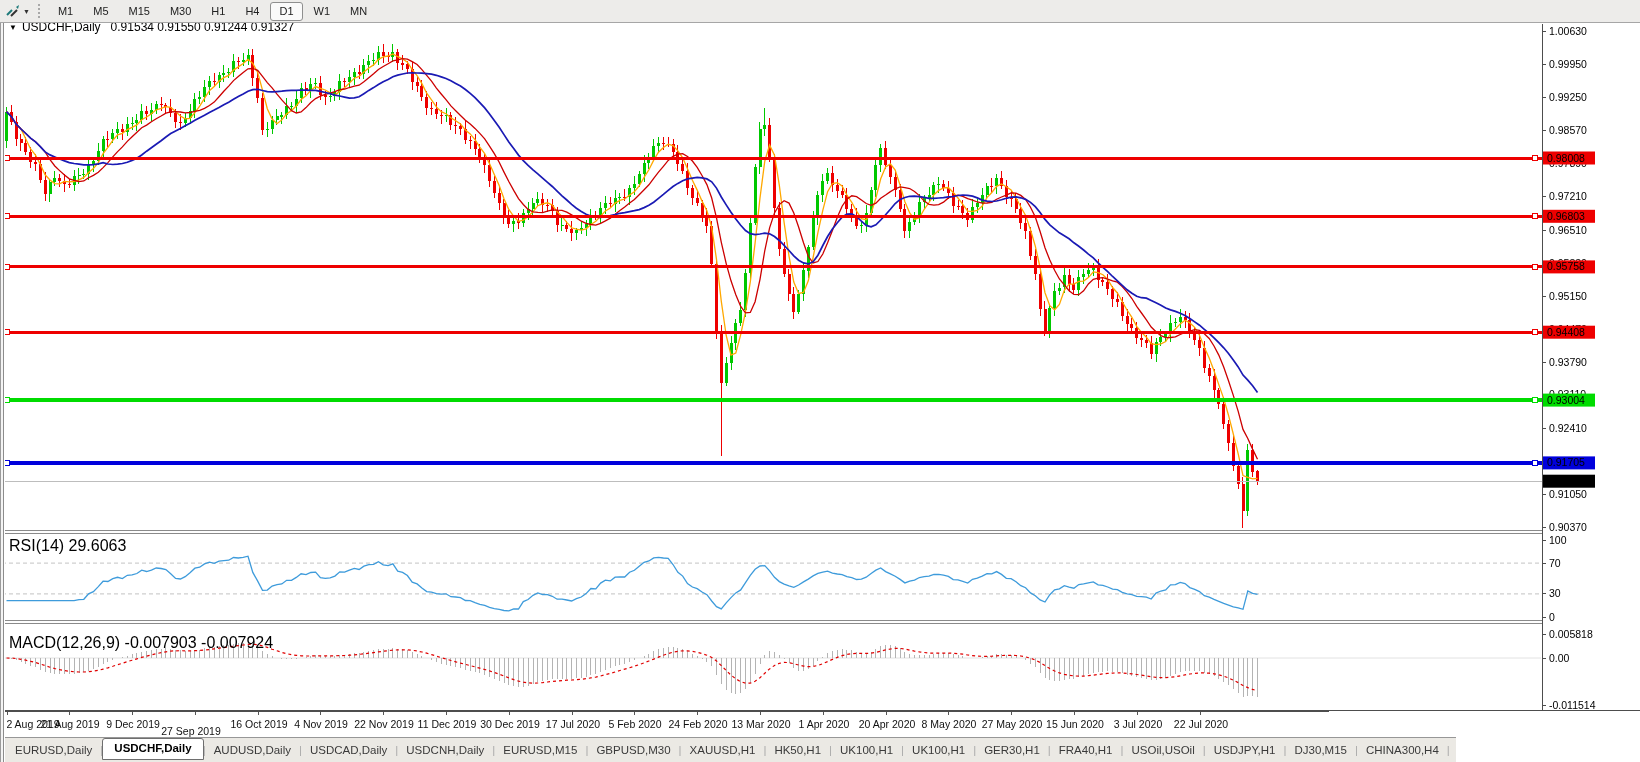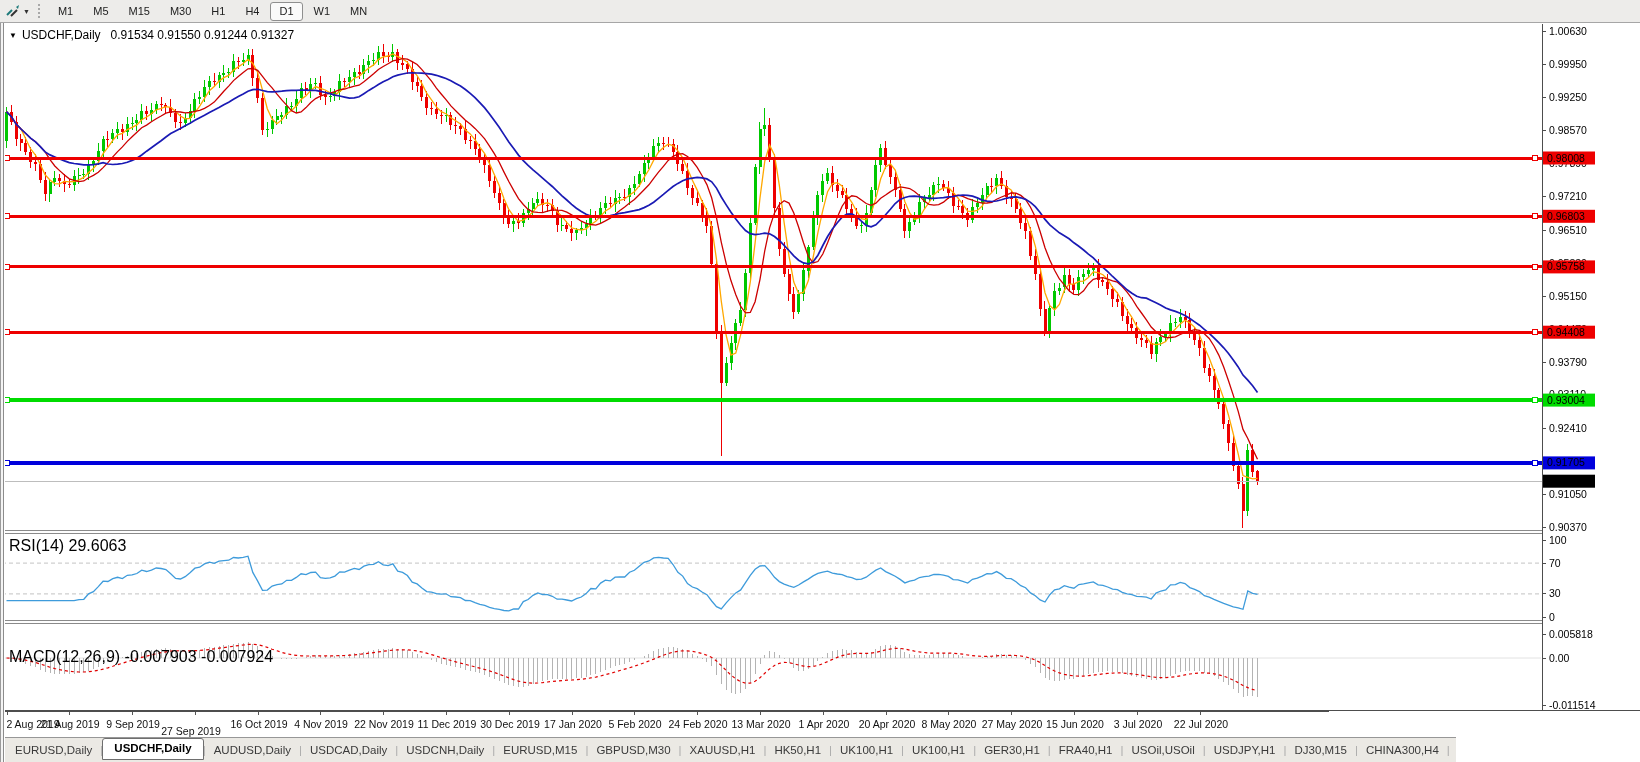--- a/index.html
+++ b/index.html
@@ -25,26 +25,26 @@
   
   .win-left{
     position:absolute;top:21px;left:0;width:5px;height:741px;z-index:5;
     background:linear-gradient(90deg,#9B9B9B 0,#9B9B9B 1px,#F4F4F4 1px,#F4F4F4 3px,#8C8C8C 3px,#8C8C8C 4px,#FFFFFF 4px);
   }
   
   #chart-svg{position:absolute;top:0;left:0;z-index:1;}
   #chart-svg text{font-family:"Liberation Sans",sans-serif;font-size:10.5px;fill:#000;}
   
   .overlay{position:absolute;z-index:3;white-space:nowrap;}
-  .chart-title{top:28px;left:9px;font-size:12px;color:#000;}
+  .chart-title{top:20px;left:9px;font-size:12px;color:#000;}
   .chart-title .tri{font-size:8px;margin-right:5px;vertical-align:1px;color:#000;}
   .chart-title .ohlc{margin-left:10px;}
   .panel-label{font-size:16px;color:#000;}
   .rsi-label{top:537px;left:9px;}
-  .macd-label{top:648px;left:9px;}
+  .macd-label{top:634px;left:9px;}
   
   .date-axis{
     position:absolute;top:711px;left:0;width:1329px;height:26px;z-index:2;
     background:#fff;border-top:1px solid #4d4d4d;box-sizing:border-box;
   }
   .date-tick{position:absolute;top:0;width:1px;height:3px;background:#555;}
   .date-label{position:absolute;top:6px;width:64px;text-align:center;font-size:10.5px;color:#111;}
   
   .tab-bar{
     position:absolute;top:737px;left:0;width:1456px;height:25px;z-index:4;
@@ -1011,35 +1011,35 @@
 </div>
 <div class="overlay panel-label rsi-label">RSI(14) 29.6063</div>
 <div class="overlay panel-label macd-label">MACD(12,26,9) -0.007903 -0.007924</div>
 
 <div class="date-axis">
     <div class="date-tick" style="left: 7px;"></div>
     <div class="date-label" style="left: 1px;">2 Aug 2019</div>
     <div class="date-tick" style="left: 69px;"></div>
     <div class="date-label" style="left: 38px;">21 Aug 2019</div>
     <div class="date-tick" style="left: 132px;"></div>
-    <div class="date-label" style="left: 101px;">9 Sep 2019</div>
+    <div class="date-label" style="left: 101px;">9 Dec 2019</div>
     <div class="date-tick" style="left: 195px;"></div>
     <div class="date-label" style="left: 159px; margin-top: 7px;">27 Sep 2019</div>
     <div class="date-tick" style="left: 258px;"></div>
     <div class="date-label" style="left: 227px;">16 Oct 2019</div>
     <div class="date-tick" style="left: 320px;"></div>
     <div class="date-label" style="left: 289px;">4 Nov 2019</div>
     <div class="date-tick" style="left: 383px;"></div>
     <div class="date-label" style="left: 352px;">22 Nov 2019</div>
     <div class="date-tick" style="left: 446px;"></div>
     <div class="date-label" style="left: 415px;">11 Dec 2019</div>
     <div class="date-tick" style="left: 509px;"></div>
     <div class="date-label" style="left: 478px;">30 Dec 2019</div>
     <div class="date-tick" style="left: 572px;"></div>
-    <div class="date-label" style="left: 541px;">17 Jan 2020</div>
+    <div class="date-label" style="left: 541px;">17 Jul 2020</div>
     <div class="date-tick" style="left: 634px;"></div>
     <div class="date-label" style="left: 603px;">5 Feb 2020</div>
     <div class="date-tick" style="left: 697px;"></div>
     <div class="date-label" style="left: 666px;">24 Feb 2020</div>
     <div class="date-tick" style="left: 760px;"></div>
     <div class="date-label" style="left: 729px;">13 Mar 2020</div>
     <div class="date-tick" style="left: 823px;"></div>
     <div class="date-label" style="left: 792px;">1 Apr 2020</div>
     <div class="date-tick" style="left: 886px;"></div>
     <div class="date-label" style="left: 855px;">20 Apr 2020</div>

